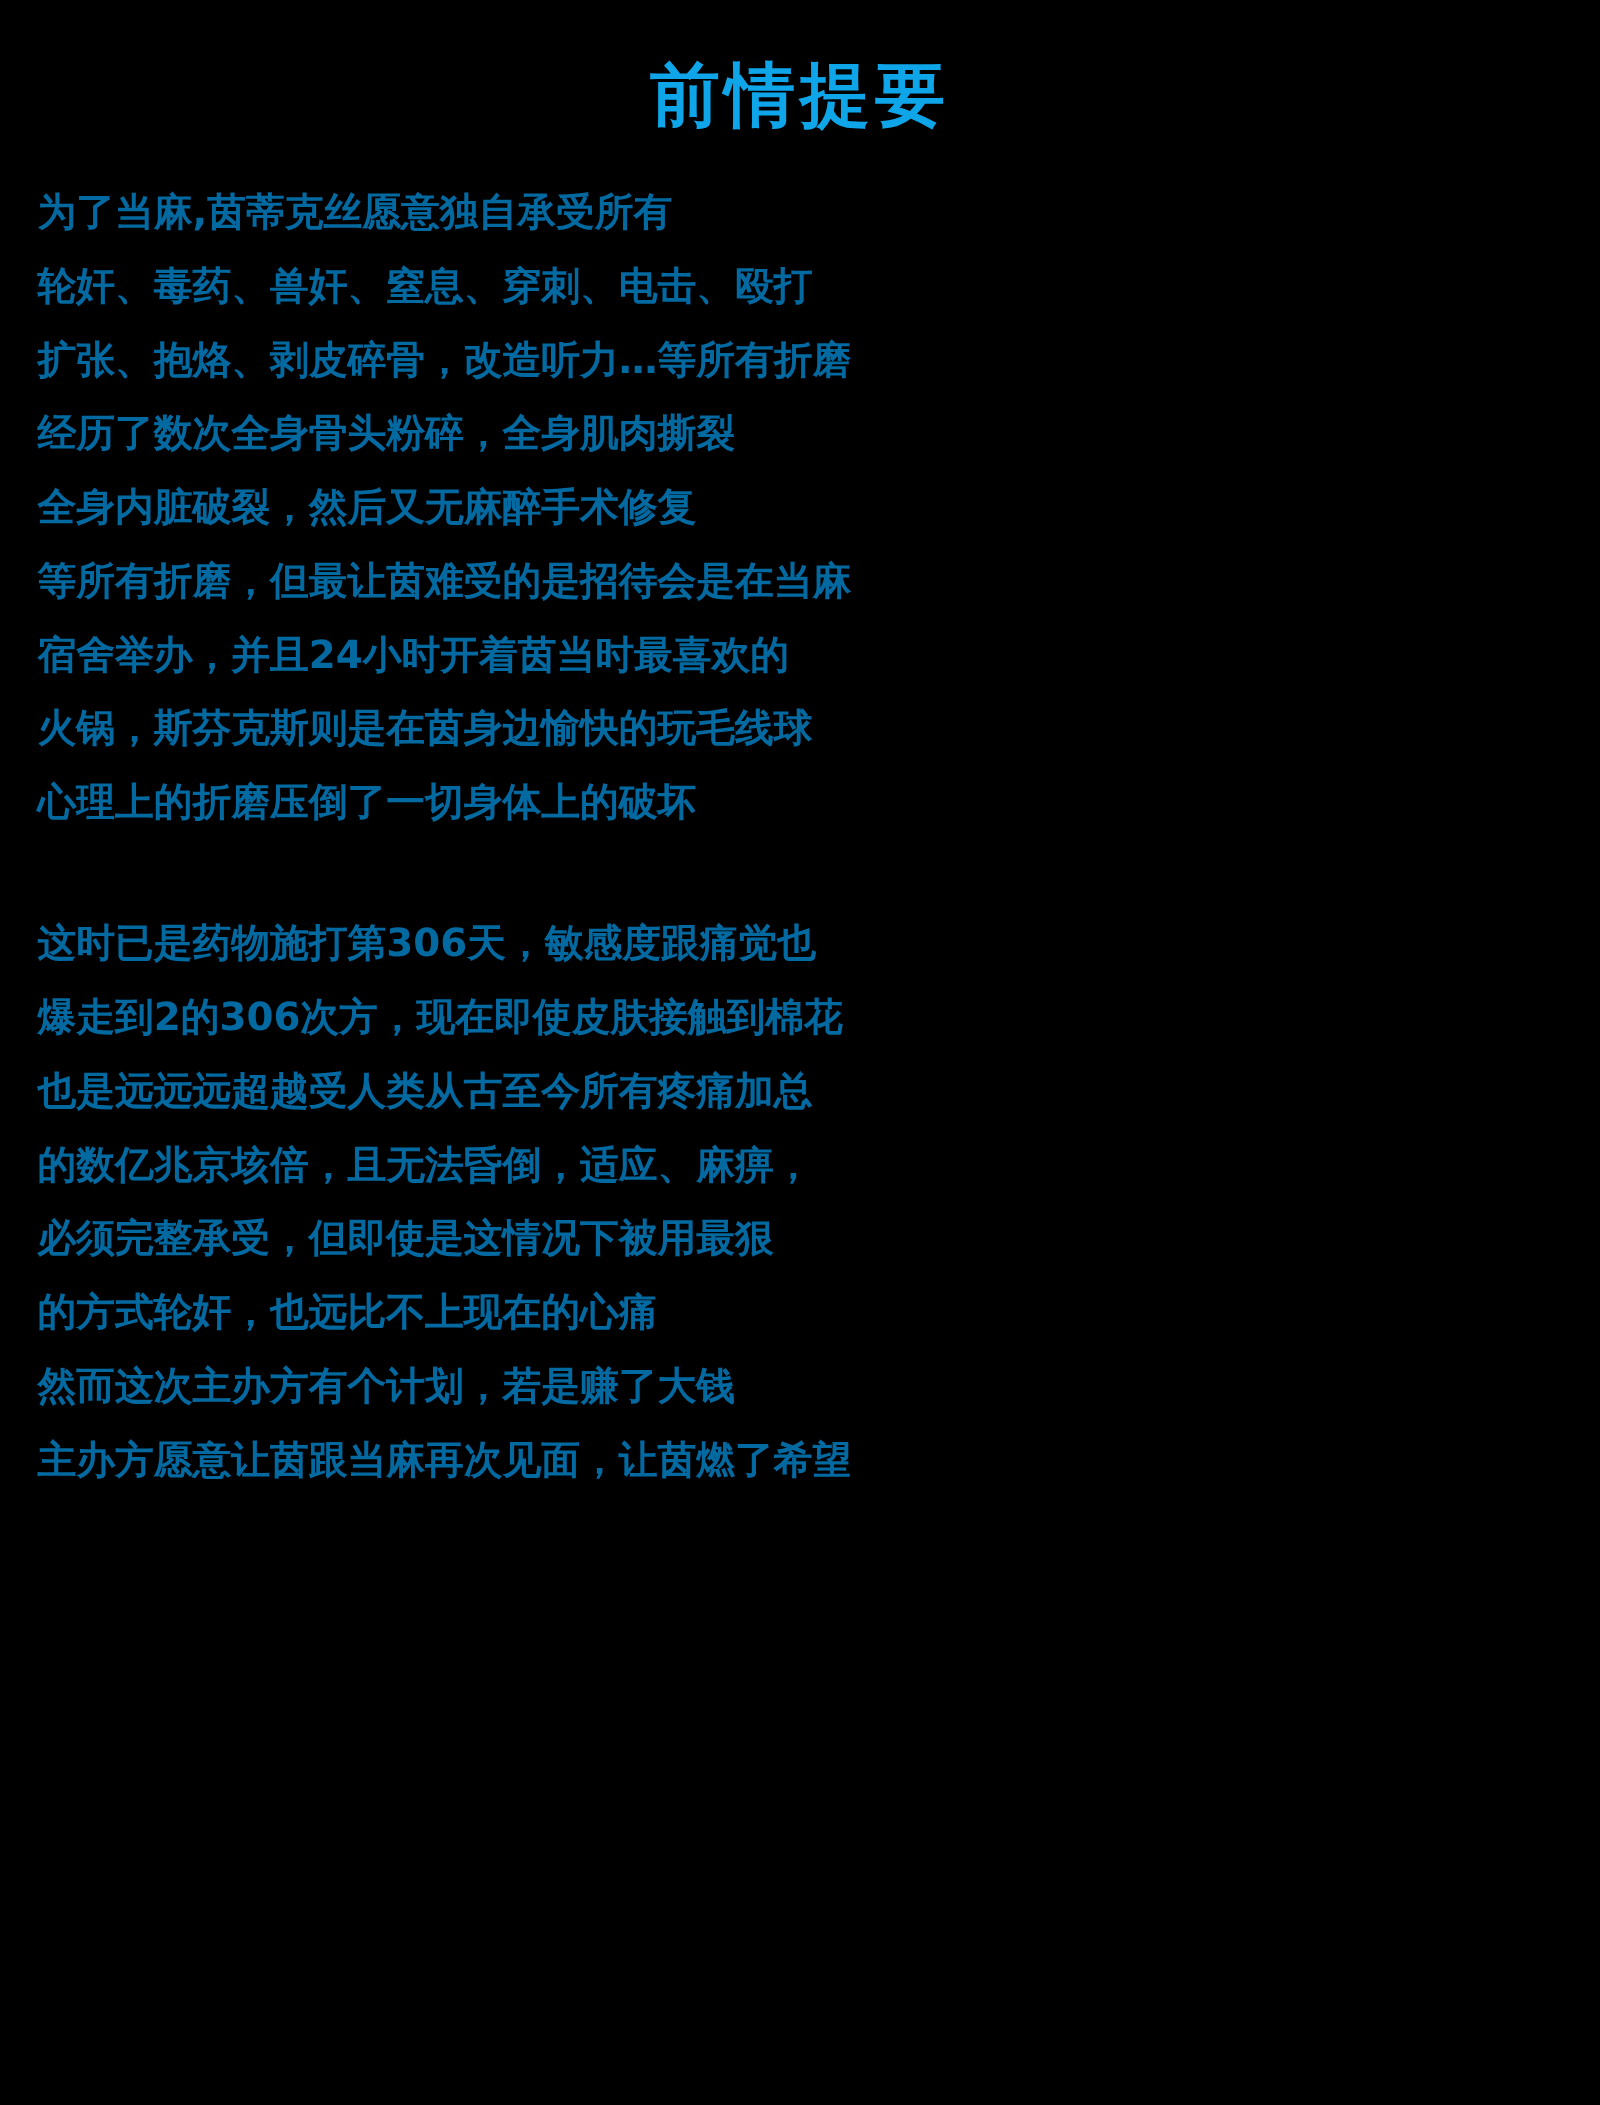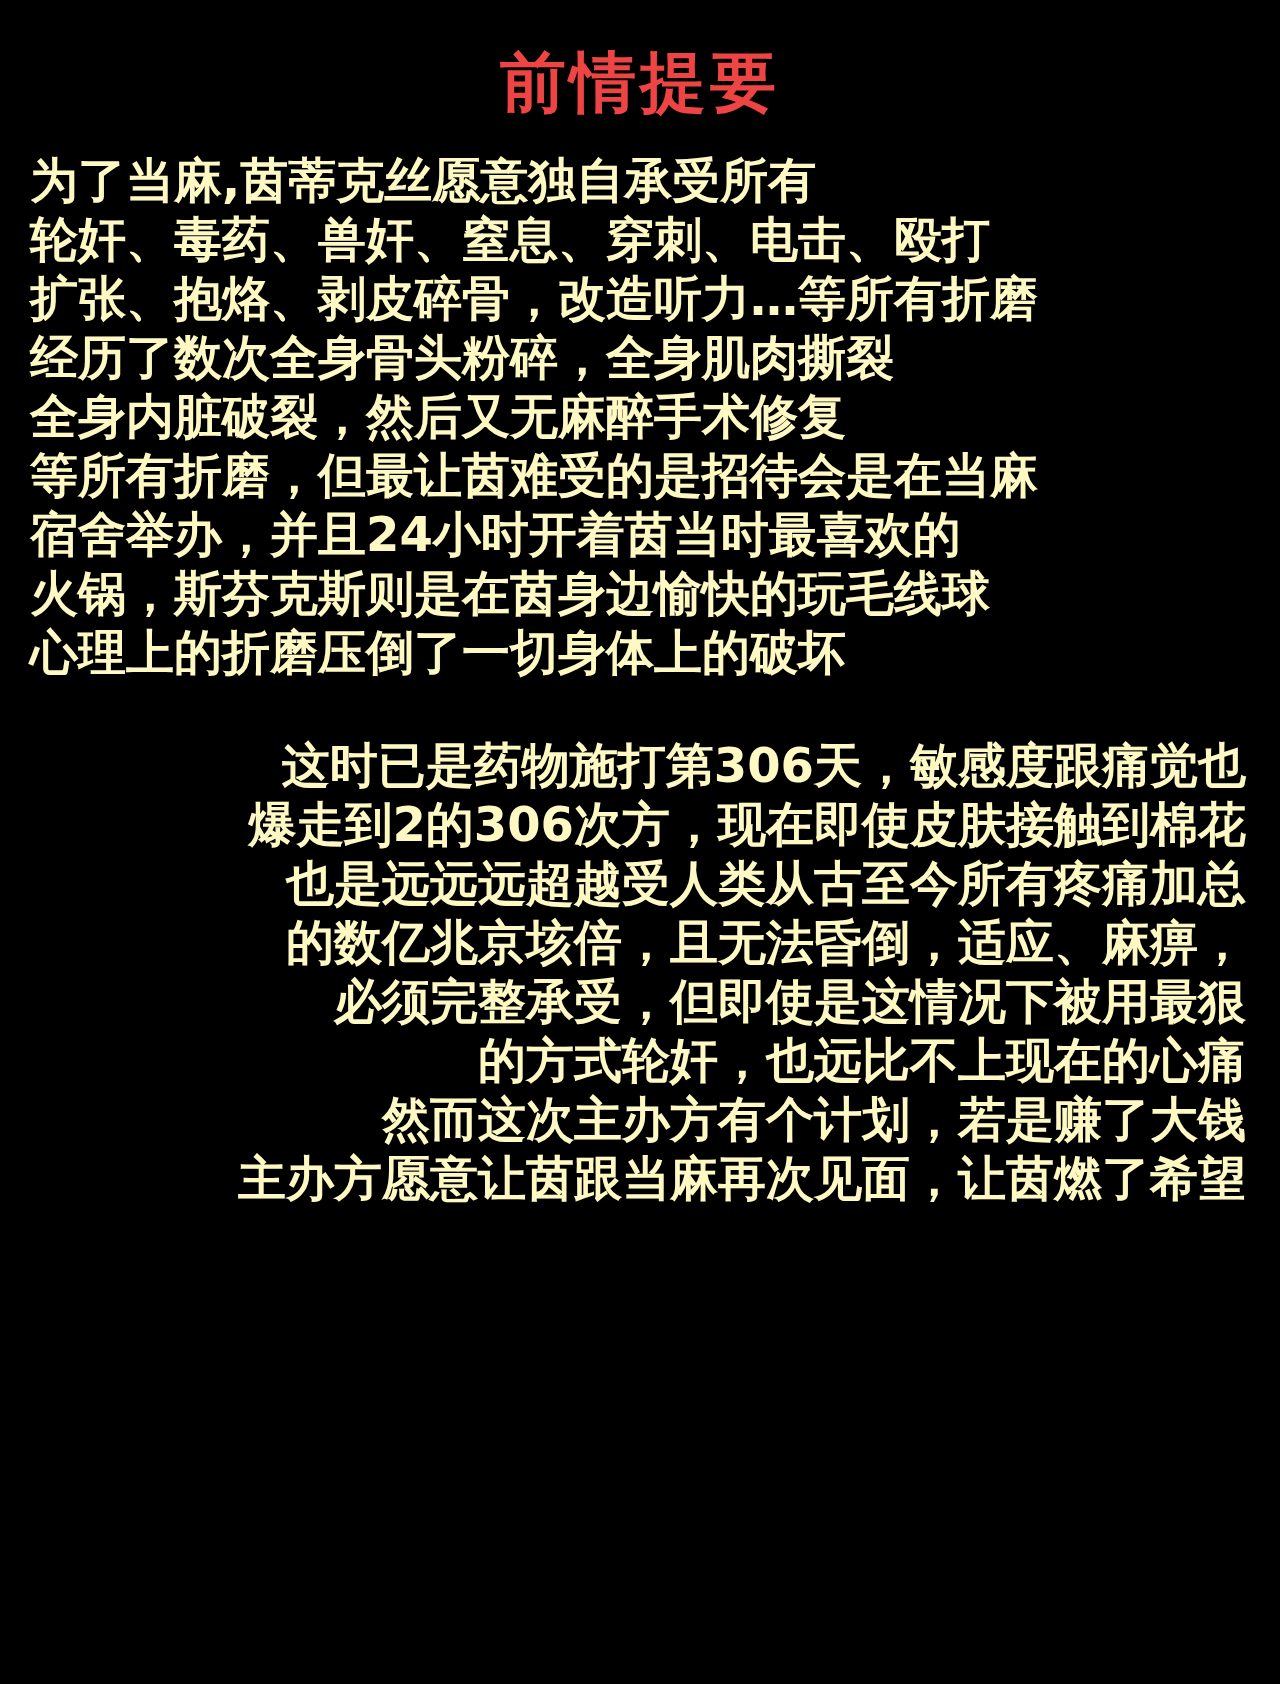--- a/index.html
+++ b/index.html
@@ -17,46 +17,45 @@
   }
   .page {
     position: relative;
     width: 1280px;
     height: 1684px;
     background: #000000;
     box-sizing: border-box;
   }
   .title {
     text-align: center;
-    font-size: 66px;
+    font-size: 56px;
     line-height: 1.05;
     font-weight: 700;
     letter-spacing: 4px;
-    color: #ef4444;
+    color: #0ea5e9;
     padding-top: 48px;
     margin: 0 0 34px 0;
     white-space: pre;
   }
   .body-block {
     padding: 0 34px 0 30px;
   }
   .para {
     margin: 0;
   }
   .line {
-    font-size: 48px;
+    font-size: 31px;
     line-height: 59px;
     font-weight: 700;
-    color: #fef9c3;
+    color: #0369a1;
     white-space: pre;
     letter-spacing: 0px;
   }
   .para + .para {
     margin-top: 54px;
-    text-align: right;
   }
 </style>
 </head>
 <body>
 
 <div class="page">
 
   <h1 class="title">前情提要</h1>
 
   <div class="body-block">

